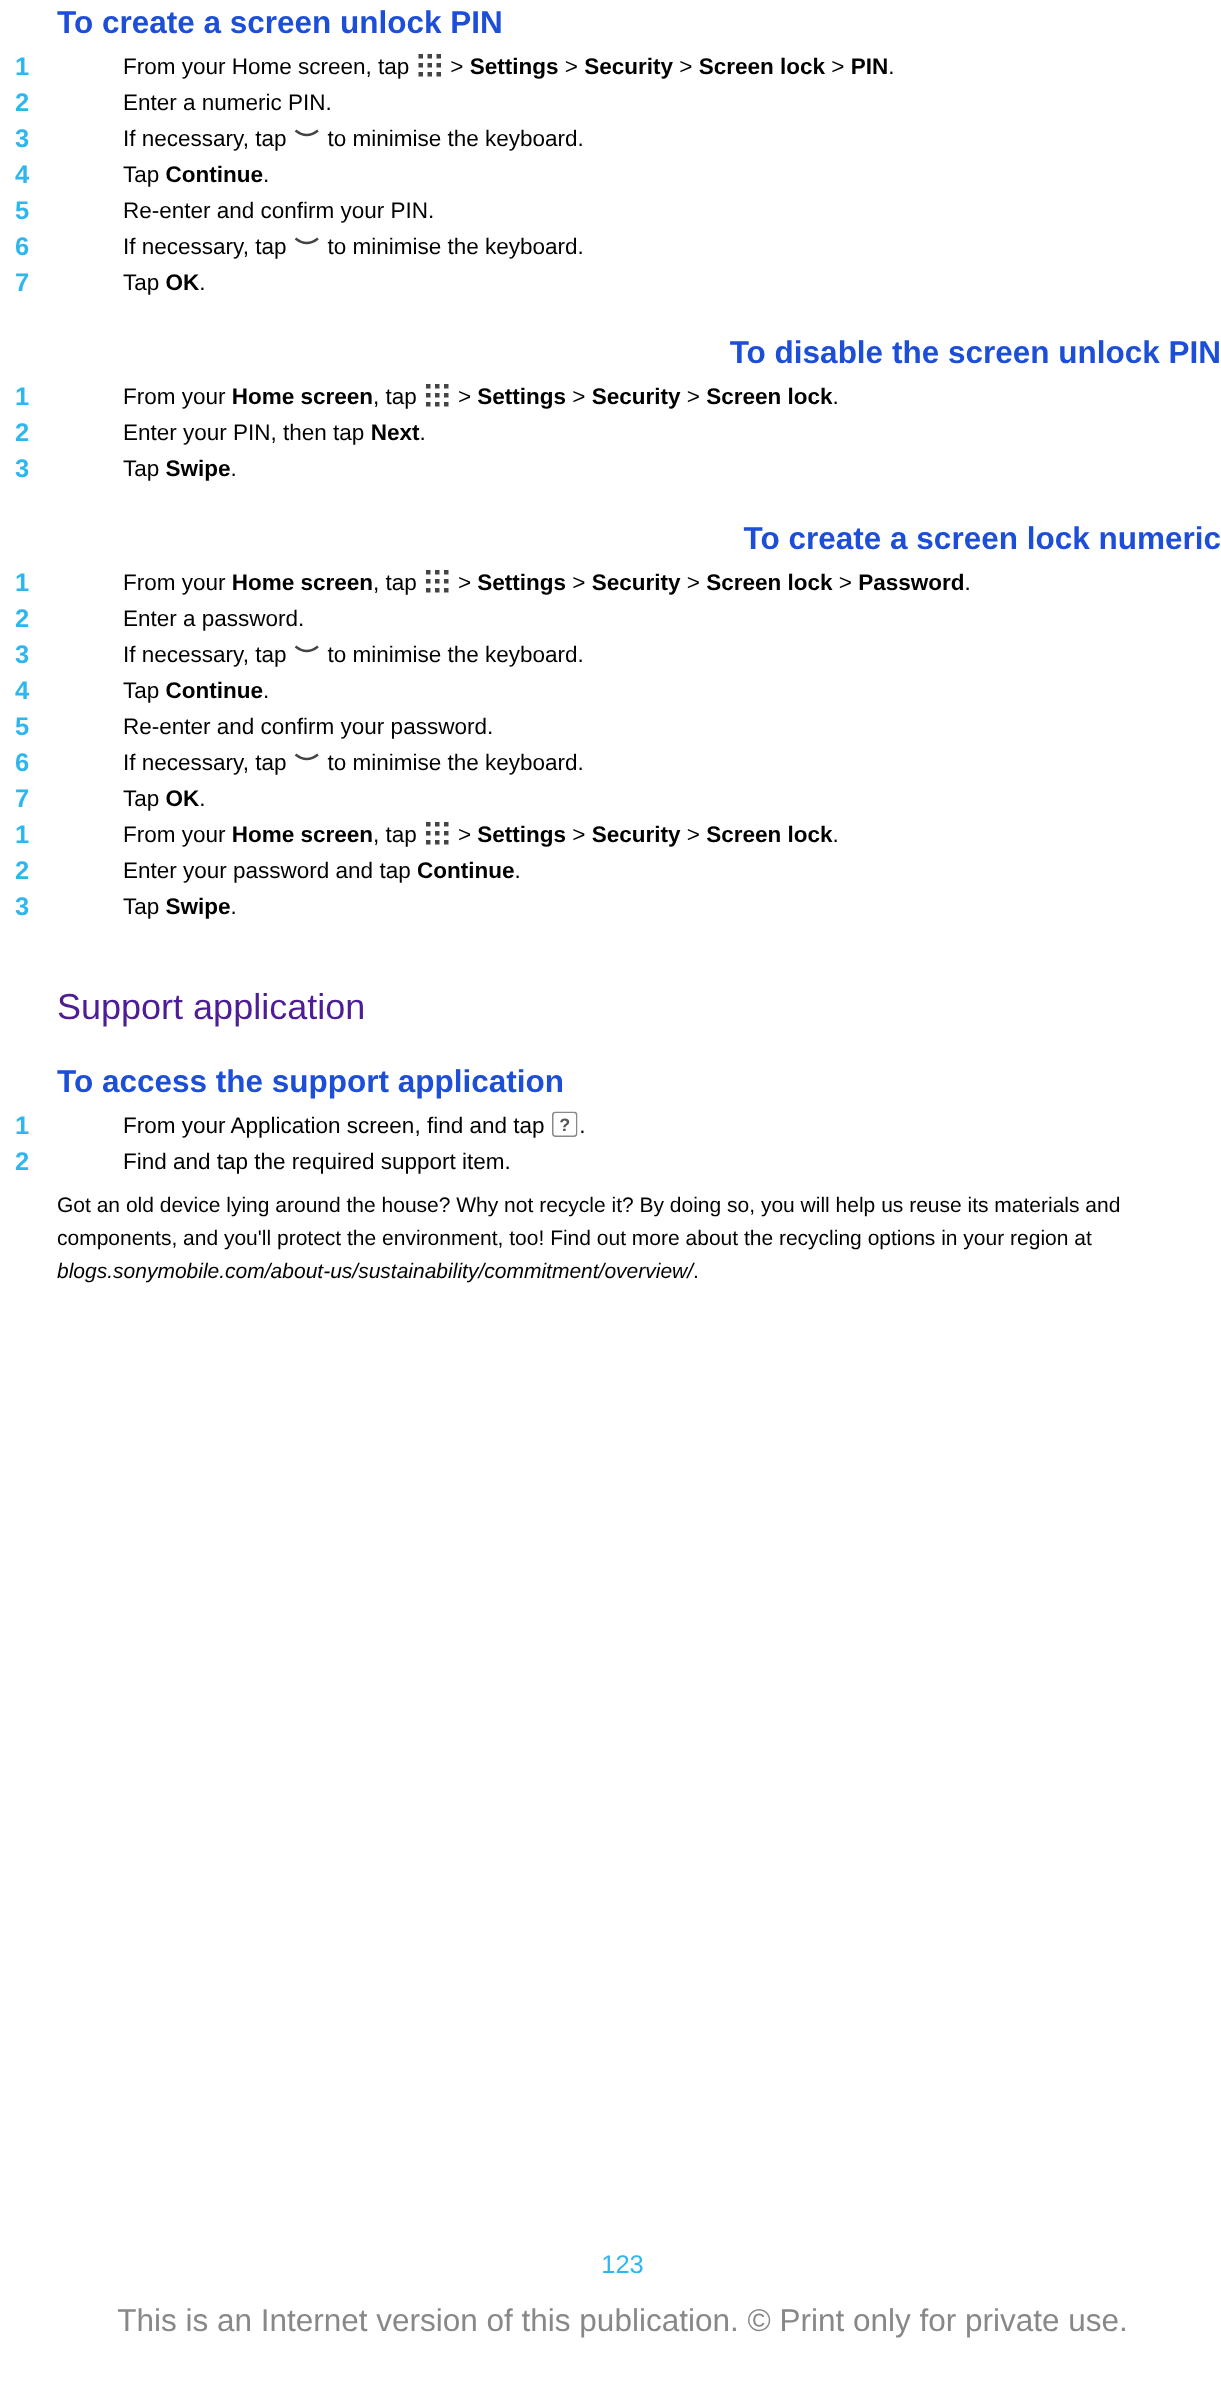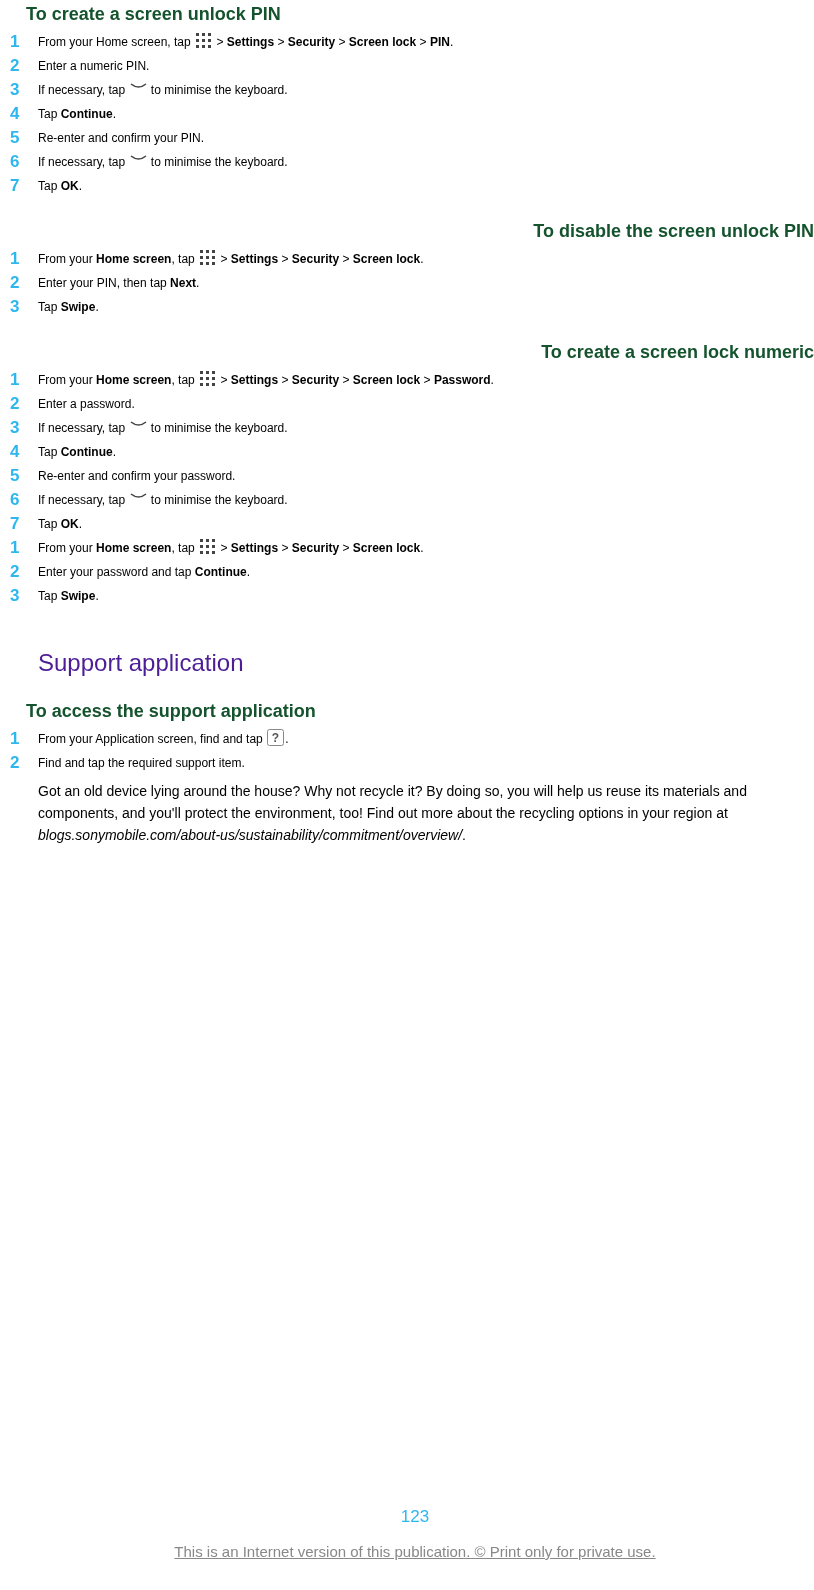--- a/index.html
+++ b/index.html
@@ -11,24 +11,24 @@
   }
   .page {
     width: 814px;
     min-height: 1590px;
     position: relative;
     padding-left: 10px;
     padding-right: 0;
     padding-top: 0;
   }
   .section-title {
-    color: #14532d;
-    font-size: 18px;
+    color: #1d4ed8;
+    font-size: 21px;
     font-weight: bold;
-    margin-left: 16px;
+    margin-left: 28px;
     margin-top: 4px;
     margin-bottom: 6px;
   }
   .section-title.wgap { margin-top: 24px; text-align: right; }
   .heading {
     font-size: 24px;
     color: #4c1d95;
     font-weight: normal;
     margin-left: 28px;
     margin-top: 42px;
@@ -41,24 +41,25 @@
   }
   .num {
     width: 28px;
     flex-shrink: 0;
     color: #2eb7ef;
     font-weight: bold;
     font-size: 17px;
     line-height: 22px;
   }
   .step-text {
-    font-size: 12px;
+    font-size: 15px;
     line-height: 22px;
     color: #000;
     flex: 1;
+    margin-left: 44px;
   }
   .step-text b { font-weight: bold; }
   .icon-box {
     display: inline-block;
     vertical-align: middle;
     width: 17px;
     height: 17px;
     position: relative;
     top: -2px;
     margin: 0 1px;
@@ -78,22 +79,21 @@
     text-align: center;
     padding-left: 16px;
   }
   .page-num {
     color: #2eb7ef;
     font-size: 17px;
     margin-bottom: 16px;
   }
   .copyright {
     color: #888;
-    font-size: 15px;
-    text-decoration: underline;
+    font-size: 21px;
   }
 </style>
 </head>
 <body>
 
 <svg width="0" height="0" style="position:absolute">
   <defs>
     <g id="apps-grid-icon">
       <rect x="0" y="0" width="17" height="17" fill="none"></rect>
       <rect x="1" y="1" width="3" height="3" fill="#444"></rect>

